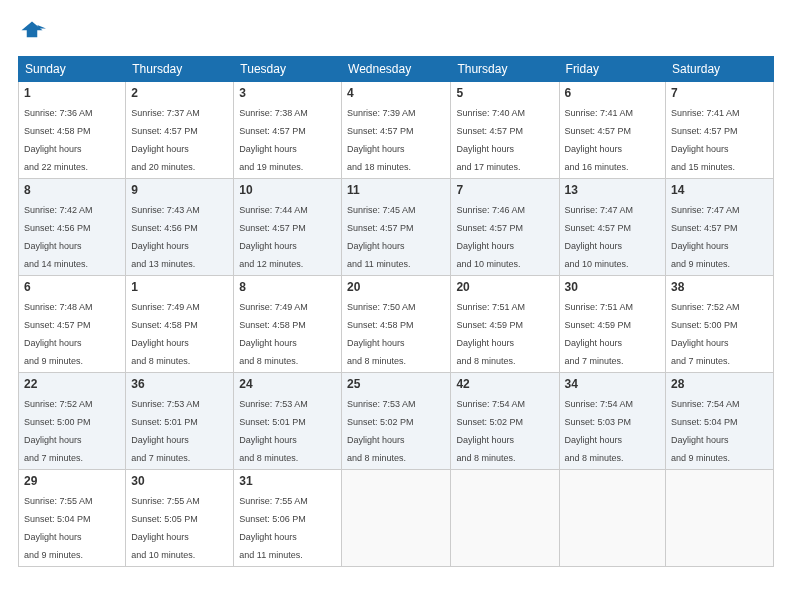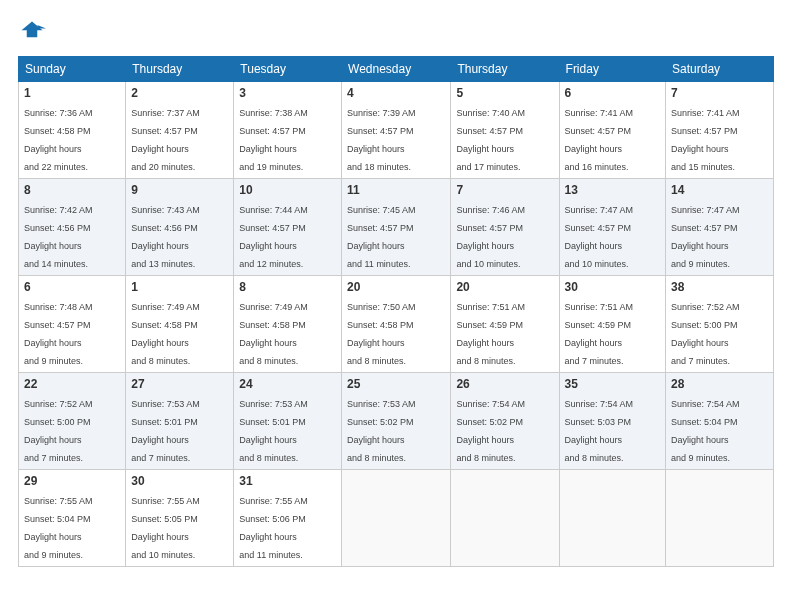--- a/index.html
+++ b/index.html
@@ -214,37 +214,37 @@
           <span class="day-num">38</span>
           <span class="day-detail">Sunrise: 7:52 AM<br>Sunset: 5:00 PM<br>Daylight hours<br>and 7 minutes.</span>
         </td>
         </tr>
         <tr>
           <td>
           <span class="day-num">22</span>
           <span class="day-detail">Sunrise: 7:52 AM<br>Sunset: 5:00 PM<br>Daylight hours<br>and 7 minutes.</span>
         </td>
           <td>
-          <span class="day-num">27</span>
+          <span class="day-num">36</span>
           <span class="day-detail">Sunrise: 7:53 AM<br>Sunset: 5:01 PM<br>Daylight hours<br>and 7 minutes.</span>
         </td>
           <td>
           <span class="day-num">24</span>
           <span class="day-detail">Sunrise: 7:53 AM<br>Sunset: 5:01 PM<br>Daylight hours<br>and 8 minutes.</span>
         </td>
           <td>
           <span class="day-num">25</span>
           <span class="day-detail">Sunrise: 7:53 AM<br>Sunset: 5:02 PM<br>Daylight hours<br>and 8 minutes.</span>
         </td>
           <td>
-          <span class="day-num">26</span>
+          <span class="day-num">42</span>
           <span class="day-detail">Sunrise: 7:54 AM<br>Sunset: 5:02 PM<br>Daylight hours<br>and 8 minutes.</span>
         </td>
           <td>
-          <span class="day-num">35</span>
+          <span class="day-num">34</span>
           <span class="day-detail">Sunrise: 7:54 AM<br>Sunset: 5:03 PM<br>Daylight hours<br>and 8 minutes.</span>
         </td>
           <td>
           <span class="day-num">28</span>
           <span class="day-detail">Sunrise: 7:54 AM<br>Sunset: 5:04 PM<br>Daylight hours<br>and 9 minutes.</span>
         </td>
         </tr>
         <tr>
           <td>
           <span class="day-num">29</span>

